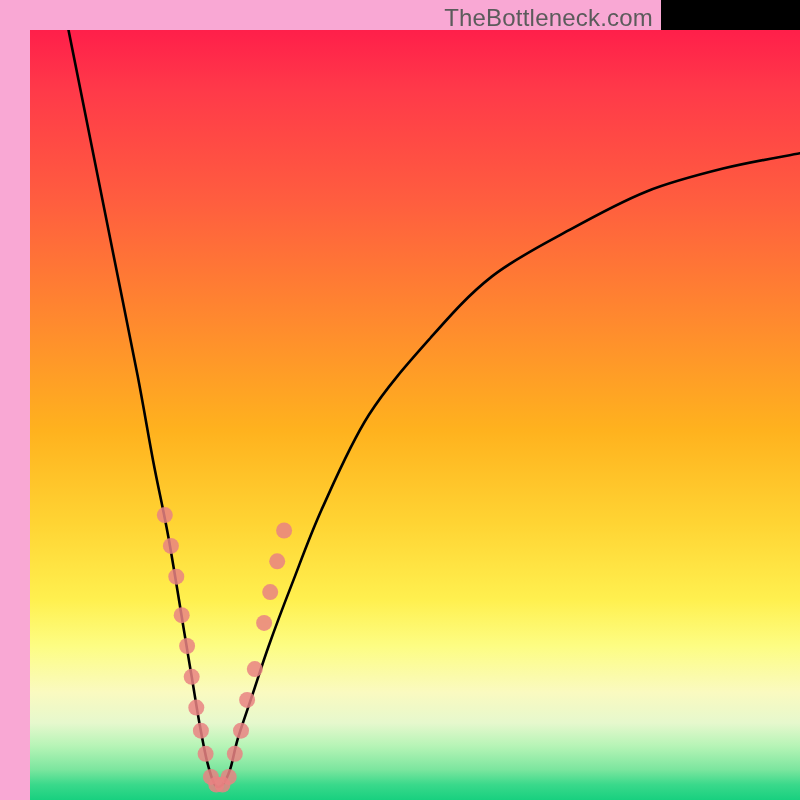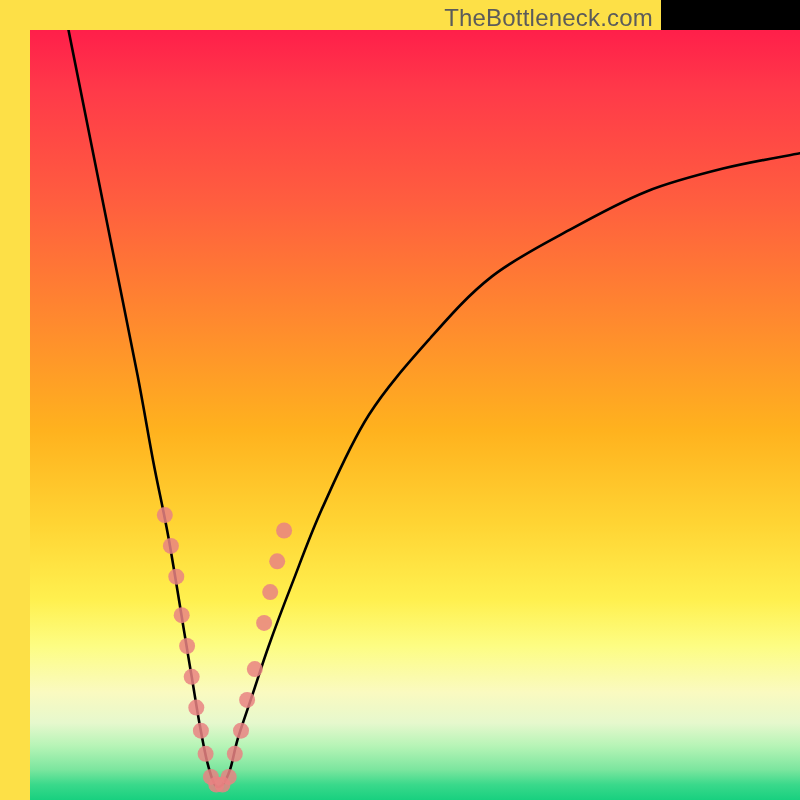--- a/index.html
+++ b/index.html
@@ -8,21 +8,21 @@
     width: 800px;
     height: 800px;
     overflow: hidden;
     background: #000;
     font-family: Arial, Helvetica, sans-serif;
   }
   .frame {
     position: relative;
     width: 661px;
     height: 800px;
-    background: #fde047;
+    background: #f9a8d4;
   }
   .plot-area {
     position: absolute;
     left: 30px;
     top: 30px;
     width: 770px;
     height: 770px;
     overflow: hidden;
   }
   .gradient-bg {

